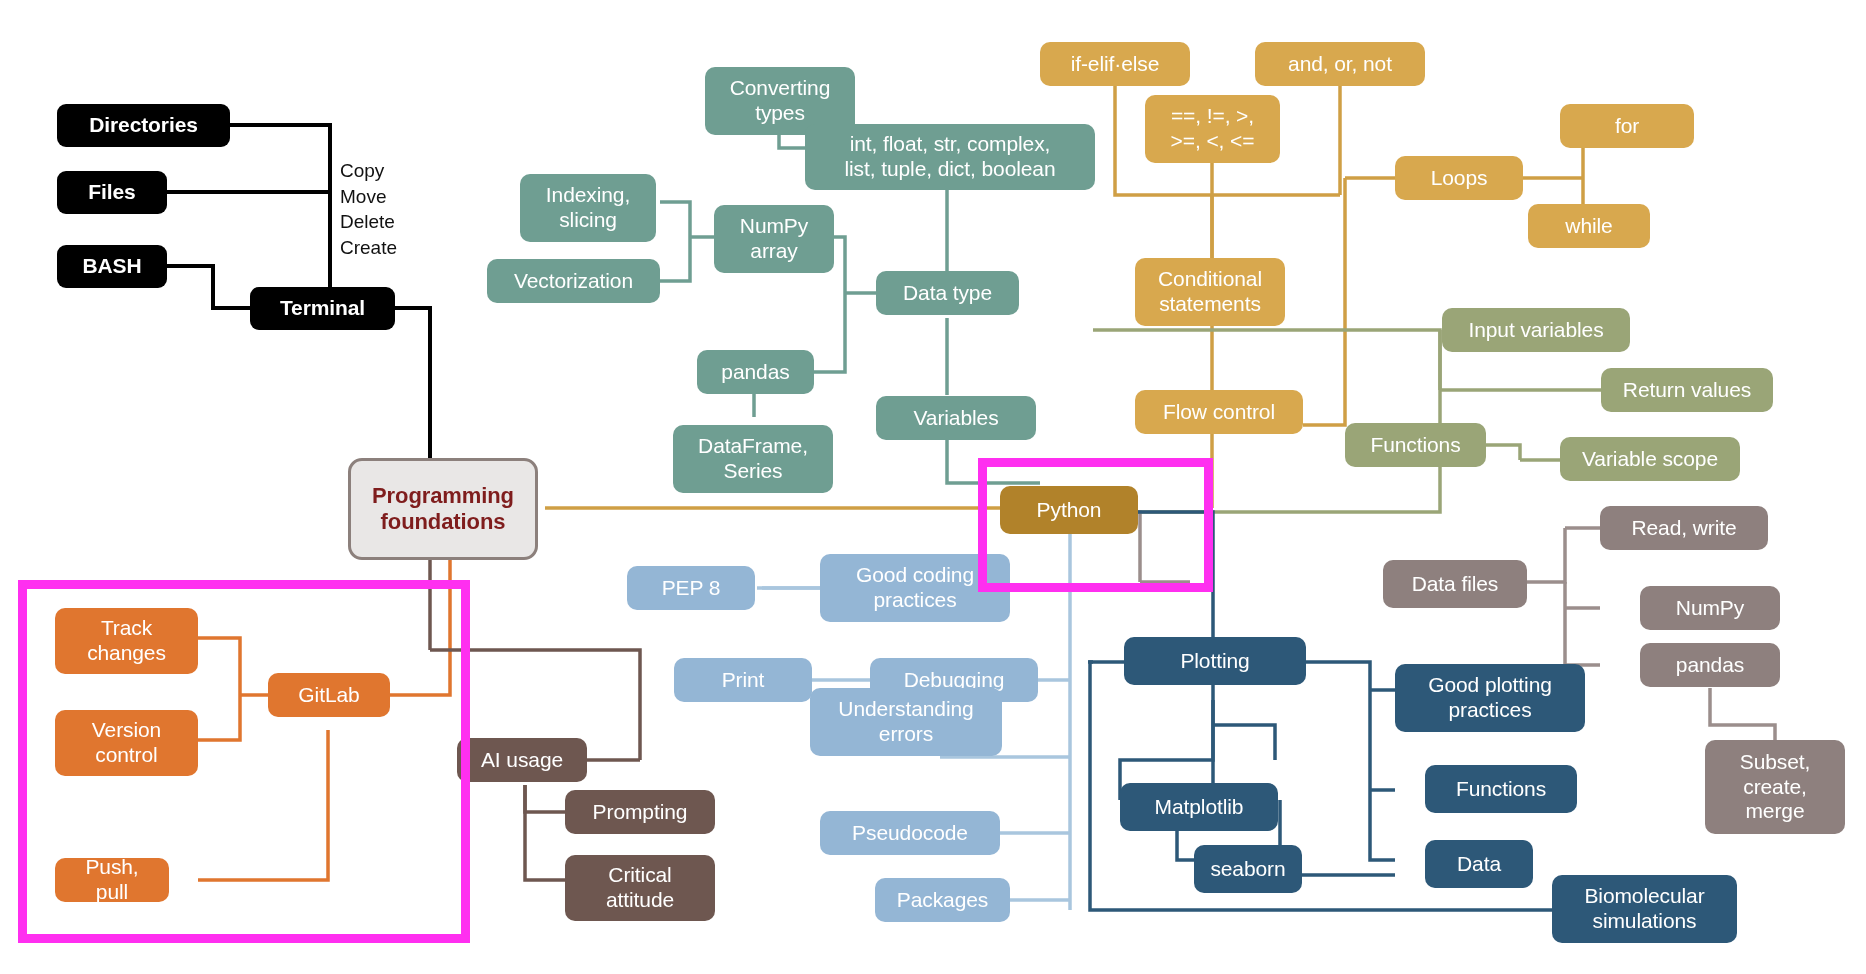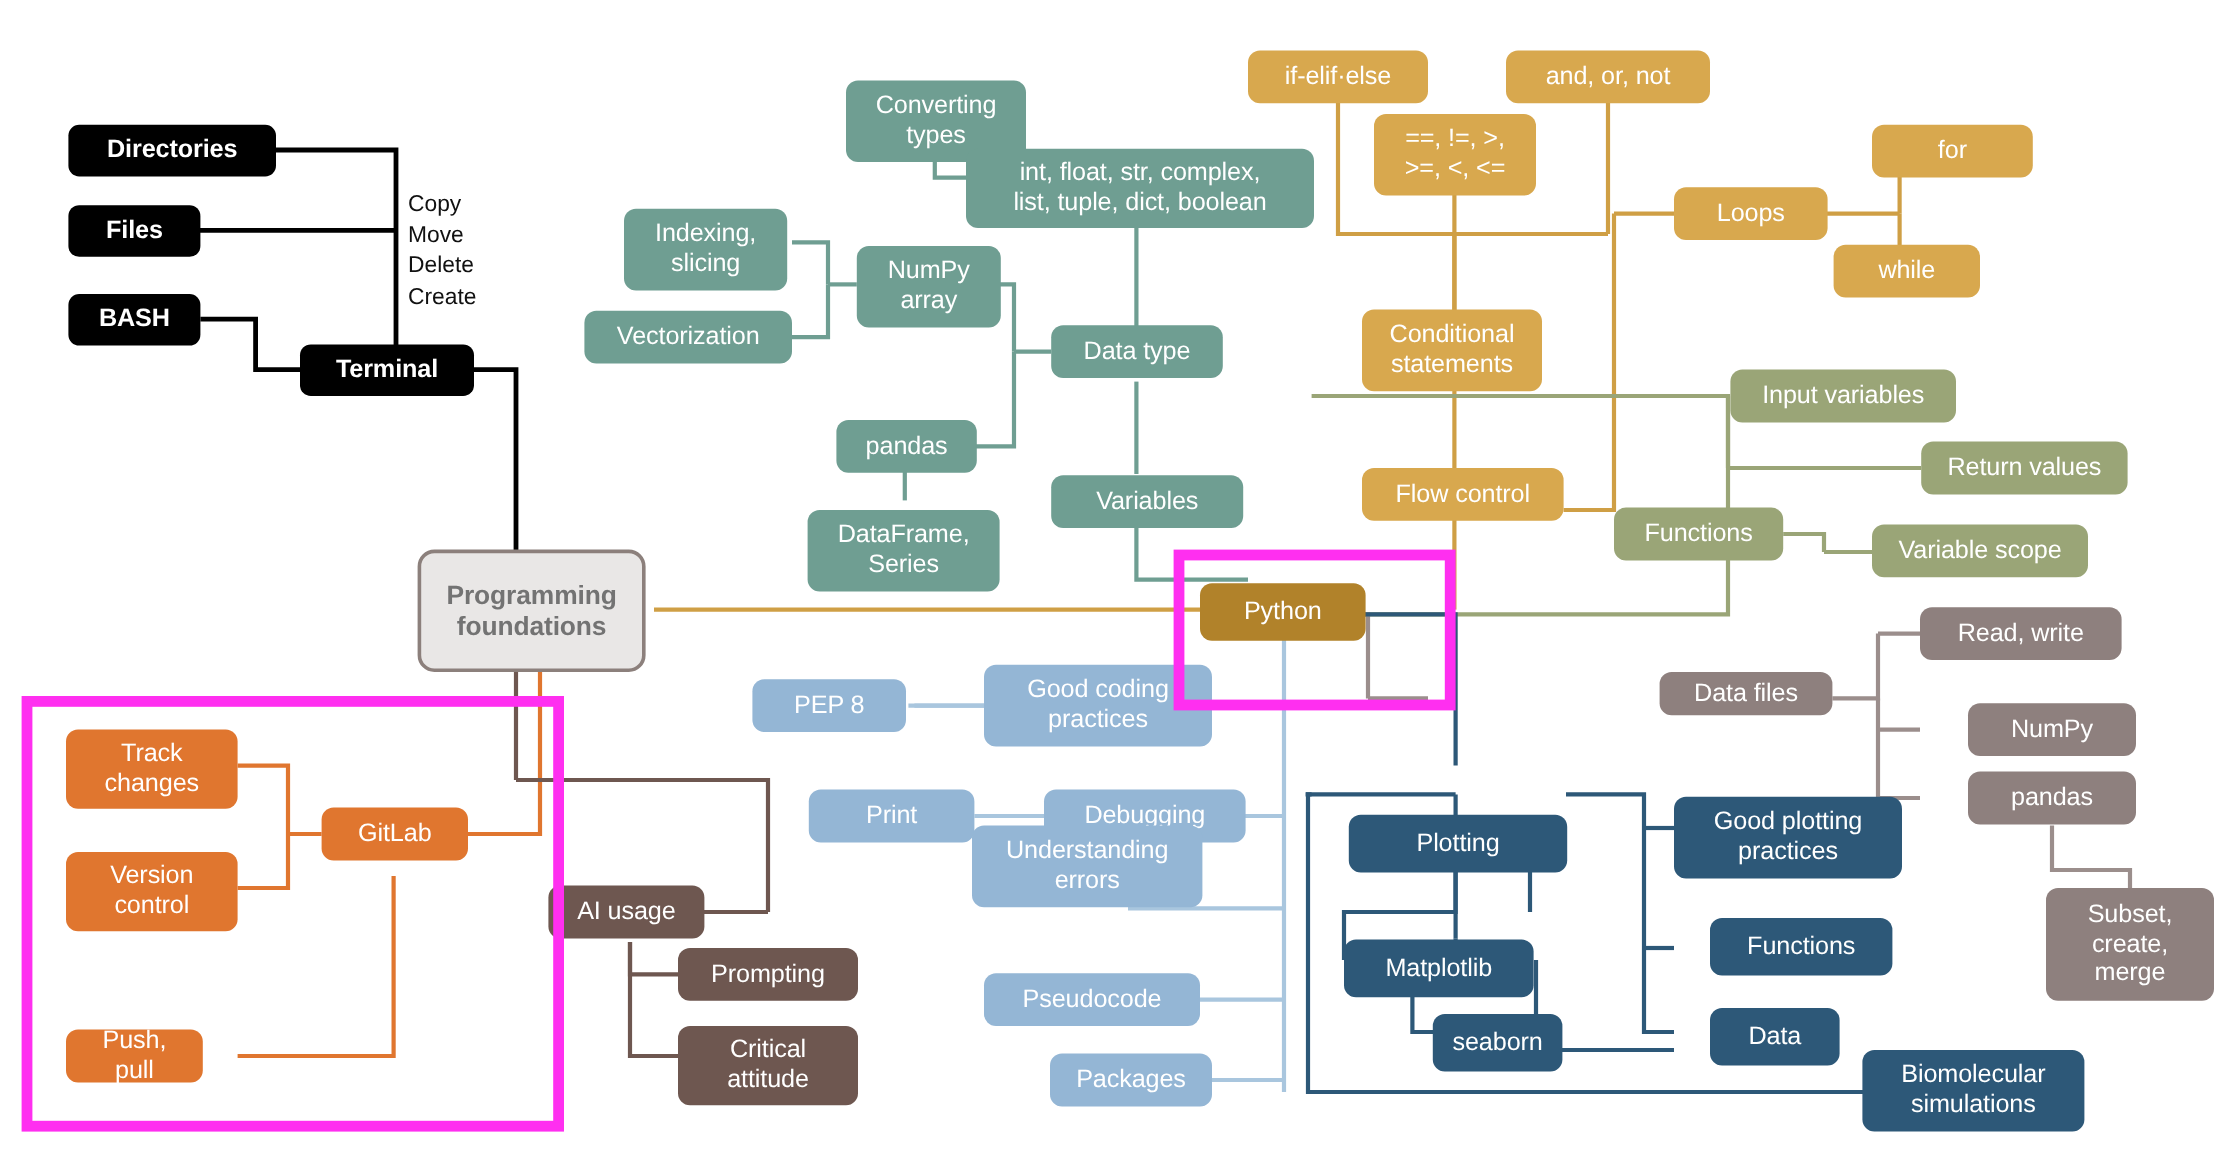--- a/index.html
+++ b/index.html
@@ -23,21 +23,21 @@
   .node.teal{background:#6f9e92;}
   .node.gold{background:#d8a84e;}
   .node.darkgold{background:#b1822a;}
   .node.olive{background:#9aa577;}
   .node.mauve{background:#8e807e;}
   .node.lightblue{background:#94b6d5;}
   .node.navy{background:#2d5878;}
   .node.orange{background:#e0762f;}
   .node.brown{background:#6e5750;}
   .node.center{
-    background:#e9e7e6;color:#737373;border:3px solid #8c807c;border-radius:14px;
+    background:#e9e7e6;color:#7f1d1d;border:3px solid #8c807c;border-radius:14px;
     font-weight:bold;font-size:22px;
   }
   .plainlabel{
     position:absolute;color:#111;font-size:19px;line-height:1.35;z-index:6;
     text-align:left;white-space:pre-line;
   }
   .hlbox{position:absolute;border:9px solid #ff2ff0;box-sizing:border-box;z-index:8;background:transparent;}
 </style>
 </head>
 <body>
@@ -244,21 +244,21 @@
       <span>Functions</span>
     </div>
   <div class="node olive" style="left:1560px;top:437px;width:180px;height:44px;">
       <span>Variable scope</span>
     </div>
 
   <div class="node darkgold" style="left:1000px;top:486px;width:138px;height:48px;">
       <span>Python</span>
     </div>
 
-  <div class="node mauve" style="left:1383px;top:560px;width:144px;height:36px;">
+  <div class="node mauve" style="left:1383px;top:560px;width:144px;height:48px;">
       <span>Data files</span>
     </div>
   <div class="node mauve" style="left:1600px;top:506px;width:168px;height:44px;">
       <span>Read, write</span>
     </div>
   <div class="node mauve" style="left:1640px;top:586px;width:140px;height:44px;">
       <span>NumPy</span>
     </div>
   <div class="node mauve" style="left:1640px;top:643px;width:140px;height:44px;">
       <span>pandas</span>
@@ -280,21 +280,21 @@
     </div>
   <div class="node lightblue" style="left:810px;top:688px;width:192px;height:68px;white-space:pre-line;"><span>Understanding
 errors</span></div>
   <div class="node lightblue" style="left:820px;top:811px;width:180px;height:44px;">
       <span>Pseudocode</span>
     </div>
   <div class="node lightblue" style="left:875px;top:878px;width:135px;height:44px;">
       <span>Packages</span>
     </div>
 
-  <div class="node navy" style="left:1124px;top:637px;width:182px;height:48px;margin-top:42px;">
+  <div class="node navy" style="left:1124px;top:637px;width:182px;height:48px;">
       <span>Plotting</span>
     </div>
   <div class="node navy" style="left:1120px;top:783px;width:158px;height:48px;">
       <span>Matplotlib</span>
     </div>
   <div class="node navy" style="left:1194px;top:845px;width:108px;height:48px;">
       <span>seaborn</span>
     </div>
   <div class="node navy" style="left:1395px;top:664px;width:190px;height:68px;white-space:pre-line;"><span>Good plotting
 practices</span></div>

